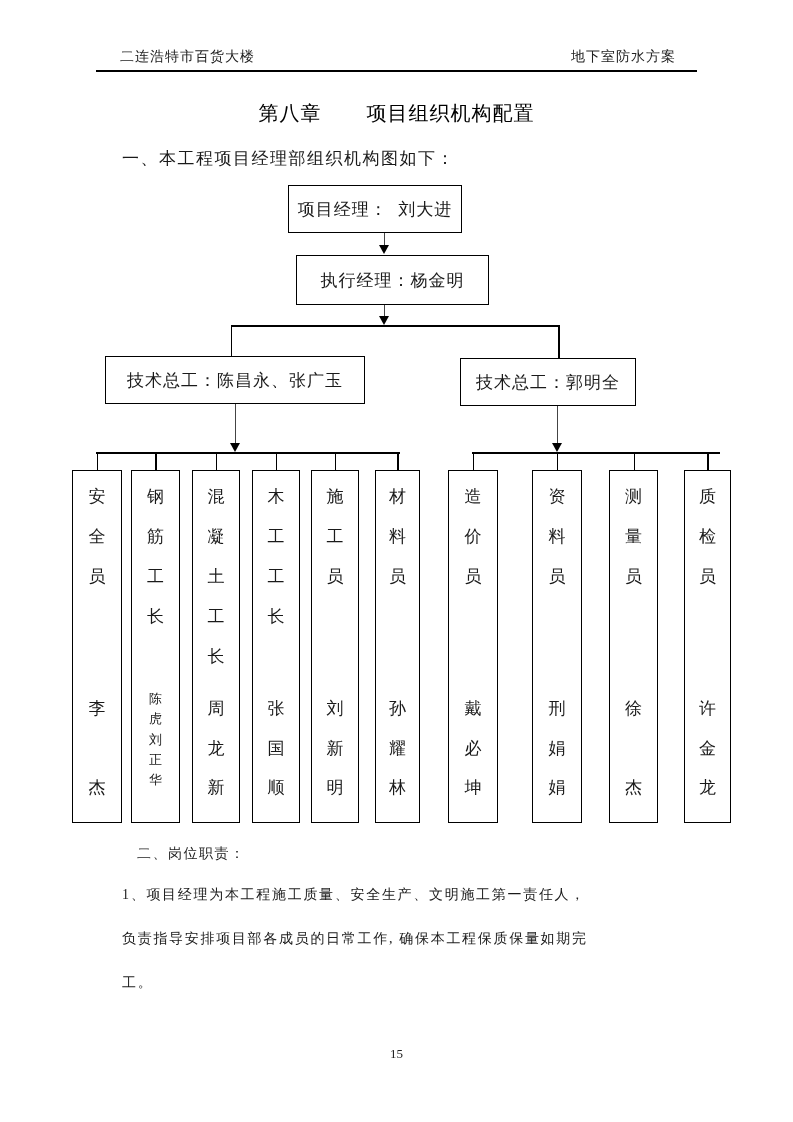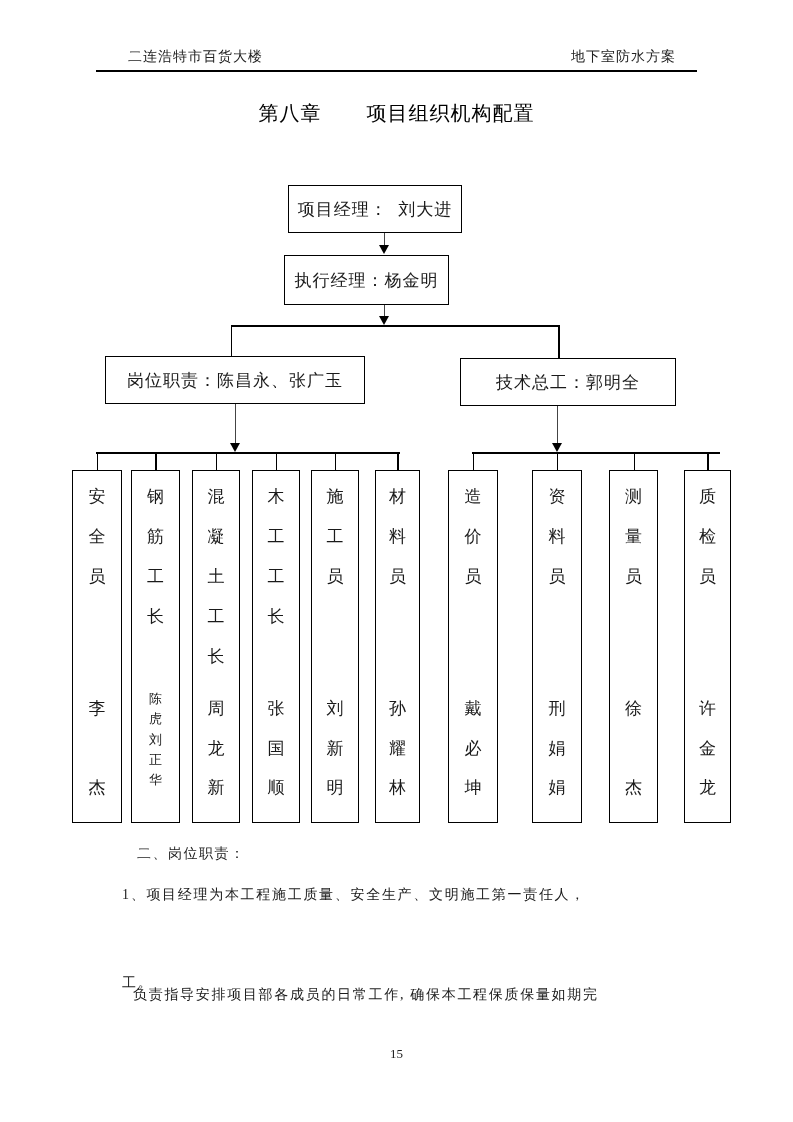--- a/index.html
+++ b/index.html
@@ -7,40 +7,40 @@
   body {
     width:793px; height:1122px;
     font-family:"Liberation Serif","DejaVu Serif",serif;
     color:#1a1a1a;
     position:relative;
     overflow:hidden;
   }
   .page { position:absolute; left:0; top:0; width:793px; height:1122px; background:#fff; }
 
   
-  .hdr-left  { position:absolute; left:128px; top:48px; font-size:14px; letter-spacing:1px; color:#222; }
+  .hdr-left  { position:absolute; left:120px; top:48px; font-size:14px; letter-spacing:1px; color:#222; }
   .hdr-right { position:absolute; right:117px; top:48px; font-size:14px; letter-spacing:1px; color:#222; }
   .hdr-rule  { position:absolute; left:96px; top:70px; width:601px; height:2px; background:#000; }
 
   
   .title-row { position:absolute; left:0; top:100px; width:793px; text-align:center;
                font-weight:normal; font-size:20px; color:#000; letter-spacing:1px; }
   .title-row .chapter { margin-right:45px; }
 
   
   .intro { position:absolute; left:122px; top:147px; font-size:17px; letter-spacing:1.5px; color:#1a1a1a; }
 
   
   .obox { position:absolute; border:1.5px solid #000; background:#fff;
           display:flex; align-items:center; justify-content:center;
           font-size:17px; letter-spacing:1px; color:#1a1a1a; white-space:pre; }
   .obox.b1 { left:288px; top:185px; width:174px; height:48px; }
-  .obox.b2 { left:284px; top:255px; width:165px; height:50px; }
+  .obox.b2 { left:296px; top:255px; width:193px; height:50px; }
   .obox.b3 { left:105px; top:356px; width:260px; height:48px; }
-  .obox.b4 { left:460px; top:358px; width:216px; height:48px;text-align:center; }
+  .obox.b4 { left:460px; top:358px; width:176px; height:48px;text-align:center; }
 
   
   .vline { position:absolute; width:1.5px; background:#444; }
   .hline { position:absolute; height:1.5px; background:#000; }
   .ahead { position:absolute; width:0; height:0;
            border-left:5px solid transparent; border-right:5px solid transparent;
            border-top:9px solid #000; }
 
   
   .staff { position:absolute; top:470px; height:353px; border:1.5px solid #000; background:#fff; }
@@ -49,57 +49,58 @@
            font-size:17px; color:#1a1a1a; line-height:17px; }
   .vname { position:absolute; bottom:26px; left:50%; transform:translateX(-50%);
            height:96px; display:flex; flex-direction:column; align-items:center;
            justify-content:space-between; font-size:17px; color:#1a1a1a; line-height:17px; }
   .vname.small { font-size:13px; line-height:13px; bottom:36px; height:94px; }
 
   
   .sec2-h   { position:absolute; left:122px; top:845px; font-size:14px; letter-spacing:1.5px;margin-left:15px; }
   .p-line   { position:absolute; left:122px; font-size:14px; letter-spacing:1.7px; white-space:pre; }
   .p-line.l1 { top:886px; }
-  .p-line.l2 { top:986px;margin-left:11px; }
+  .p-line.l2 { top:930px; }
   .p-line.l3 { top:974px; }
 
   
   .foot-co { position:absolute; left:0; top:1027px; width:793px; text-align:center; font-size:13px; letter-spacing:1px; color:#222; }
   .foot-pg { position:absolute; left:0; top:1046px; width:793px; text-align:center; font-size:13px; color:#222; }
 </style>
 </head>
 <body>
 
 <div class="page">
 
   <div class="hdr-left">二连浩特市百货大楼</div>
   <div class="hdr-right">地下室防水方案</div>
   <div class="hdr-rule"></div>
 
   <div class="title-row">
     <span class="chapter">第八章</span><span>项目组织机构配置</span>
   </div>
 
+  <div class="intro">一、本工程项目经理部组织机构图如下：</div>
 
   <div>
 
     <div class="obox b1">项目经理：  刘大进</div>
 
     <div class="vline" style="left:383.5px; top:233px; height:13px;"></div>
     <div class="ahead" style="left:379px; top:245px;"></div>
 
     <div class="obox b2">执行经理：杨金明</div>
 
     <div class="vline" style="left:383.5px; top:305px; height:12px;"></div>
     <div class="ahead" style="left:379px; top:316px;"></div>
     <div class="hline" style="left:231px; top:325px; width:328px;"></div>
     <div class="vline" style="left:230.5px; top:325px; height:31px; background:#000;"></div>
     <div class="vline" style="left:558px;   top:325px; height:33px; background:#000;"></div>
 
-    <div class="obox b3">岗位职责：陈昌永、张广玉</div>
+    <div class="obox b3">技术总工：陈昌永、张广玉</div>
     <div class="obox b4">技术总工：郭明全</div>
 
     <div class="vline" style="left:234.5px; top:404px; height:40px;"></div>
     <div class="ahead" style="left:230px; top:443px;"></div>
 
     <div class="vline" style="left:556.5px; top:406px; height:38px;"></div>
     <div class="ahead" style="left:552px; top:443px;"></div>
 
     <div class="hline" style="left:96px; top:452px; width:304px;"></div>
     <div class="vline" style="left:96.5px;  top:452px; height:18px; background:#000;"></div>

